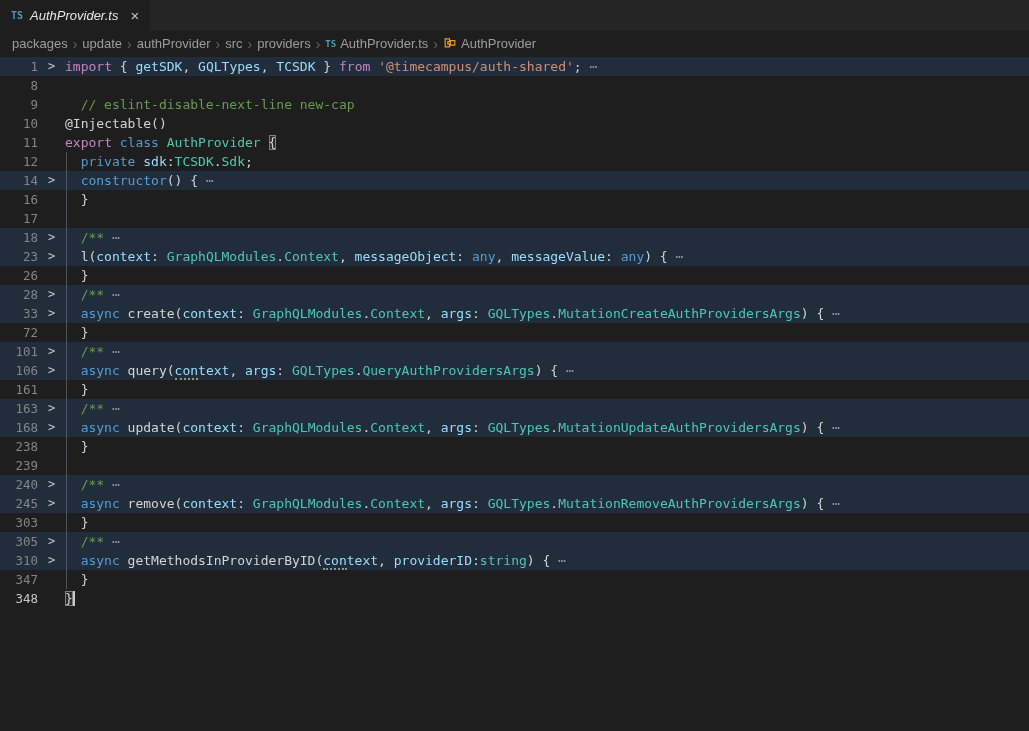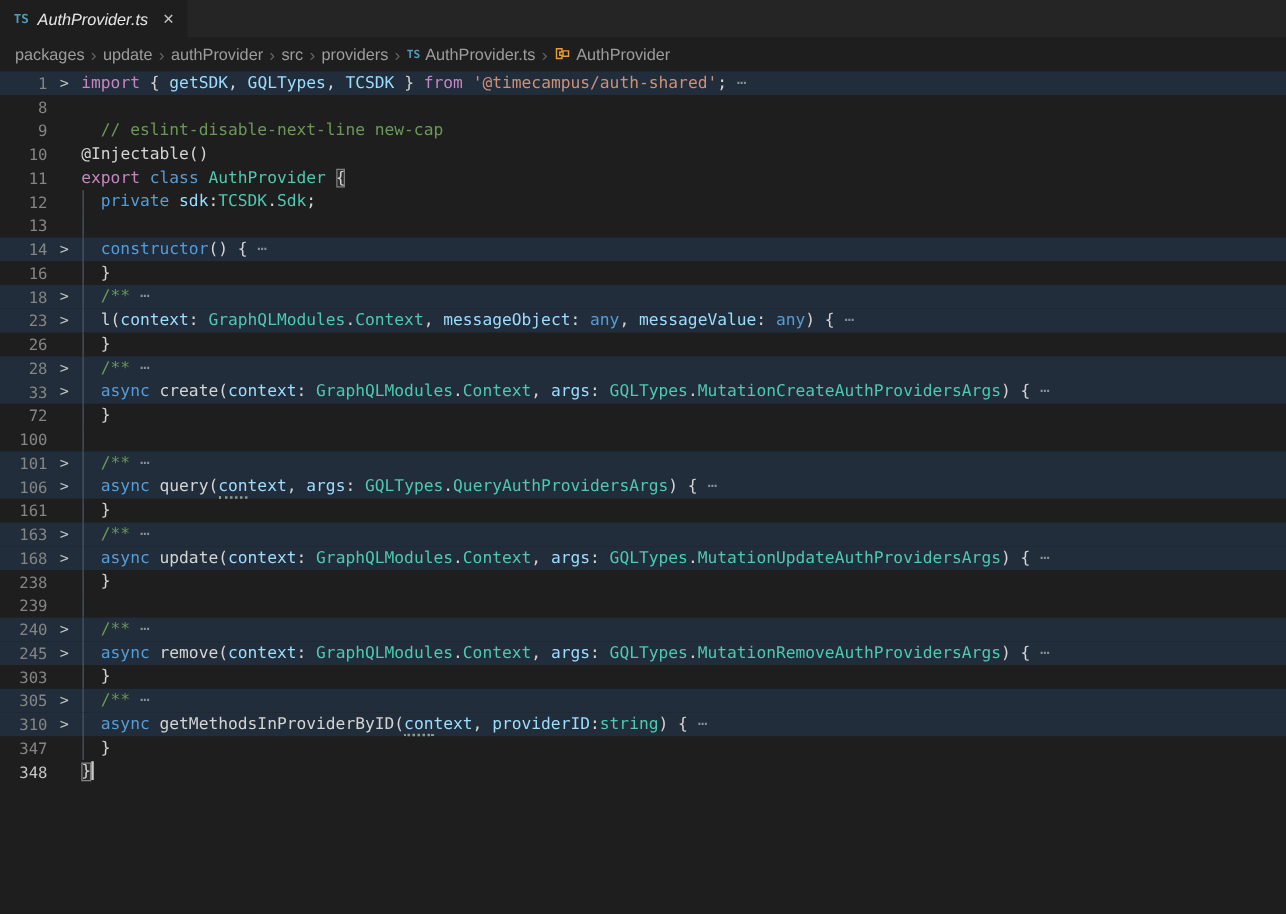--- a/index.html
+++ b/index.html
@@ -95,30 +95,29 @@
     </span>
   </div>
 
 <div class="editor">
     <div class="row hl"><div class="lnum">1</div><div class="fold">&gt;</div><div class="code" style="padding-left: 0px;"><span class="tok" style="color: rgb(197, 134, 192);">import</span><span class="tok" style="color: rgb(212, 212, 212);"> { </span><span class="tok" style="color: rgb(156, 220, 254);">getSDK</span><span class="tok" style="color: rgb(212, 212, 212);">, </span><span class="tok" style="color: rgb(156, 220, 254);">GQLTypes</span><span class="tok" style="color: rgb(212, 212, 212);">, </span><span class="tok" style="color: rgb(156, 220, 254);">TCSDK</span><span class="tok" style="color: rgb(212, 212, 212);"> } </span><span class="tok" style="color: rgb(197, 134, 192);">from</span><span class="tok" style="color: rgb(212, 212, 212);"> </span><span class="tok" style="color: rgb(206, 145, 120);">'@timecampus/auth-shared'</span><span class="tok" style="color: rgb(212, 212, 212);">;</span><span class="tok" style="color: rgb(138, 145, 153);"> ⋯</span></div></div>
     <div class="row"><div class="lnum">8</div><div class="fold"></div><div class="code" style="padding-left: 0px;"></div></div>
     <div class="row"><div class="lnum">9</div><div class="fold"></div><div class="code" style="padding-left: 15.652px;"><span class="tok" style="color: rgb(106, 153, 85);">// eslint-disable-next-line new-cap</span></div></div>
     <div class="row"><div class="lnum">10</div><div class="fold"></div><div class="code" style="padding-left: 0px;"><span class="tok" style="color: rgb(212, 212, 212);">@Injectable()</span></div></div>
     <div class="row"><div class="lnum">11</div><div class="fold"></div><div class="code" style="padding-left: 0px;"><span class="tok" style="color: rgb(197, 134, 192);">export</span><span class="tok" style="color: rgb(212, 212, 212);"> </span><span class="tok" style="color: rgb(86, 156, 214);">class</span><span class="tok" style="color: rgb(212, 212, 212);"> </span><span class="tok" style="color: rgb(78, 201, 176);">AuthProvider</span><span class="tok" style="color: rgb(212, 212, 212);"> </span><span class="tok box" style="color: rgb(212, 212, 212);">{</span></div></div>
     <div class="row g"><div class="lnum">12</div><div class="fold"></div><div class="code" style="padding-left: 15.652px;"><span class="tok" style="color: rgb(86, 156, 214);">private</span><span class="tok" style="color: rgb(212, 212, 212);"> </span><span class="tok" style="color: rgb(156, 220, 254);">sdk</span><span class="tok" style="color: rgb(212, 212, 212);">:</span><span class="tok" style="color: rgb(78, 201, 176);">TCSDK</span><span class="tok" style="color: rgb(212, 212, 212);">.</span><span class="tok" style="color: rgb(78, 201, 176);">Sdk</span><span class="tok" style="color: rgb(212, 212, 212);">;</span></div></div>
-    <div class="row g"><div class="lnum">13</div><div class="fold"></div><div class="code" style="padding-left: 0px;"></div></div>
     <div class="row hl g"><div class="lnum">14</div><div class="fold">&gt;</div><div class="code" style="padding-left: 15.652px;"><span class="tok" style="color: rgb(86, 156, 214);">constructor</span><span class="tok" style="color: rgb(212, 212, 212);">() {</span><span class="tok" style="color: rgb(138, 145, 153);"> ⋯</span></div></div>
     <div class="row g"><div class="lnum">16</div><div class="fold"></div><div class="code" style="padding-left: 15.652px;"><span class="tok" style="color: rgb(212, 212, 212);">}</span></div></div>
+    <div class="row g"><div class="lnum">17</div><div class="fold"></div><div class="code" style="padding-left: 0px;"></div></div>
     <div class="row hl g"><div class="lnum">18</div><div class="fold">&gt;</div><div class="code" style="padding-left: 15.652px;"><span class="tok" style="color: rgb(106, 153, 85);">/**</span><span class="tok" style="color: rgb(138, 145, 153);"> ⋯</span></div></div>
     <div class="row hl g"><div class="lnum">23</div><div class="fold">&gt;</div><div class="code" style="padding-left: 15.652px;"><span class="tok" style="color: rgb(212, 212, 212);">l(</span><span class="tok" style="color: rgb(156, 220, 254);">context</span><span class="tok" style="color: rgb(212, 212, 212);">: </span><span class="tok" style="color: rgb(78, 201, 176);">GraphQLModules</span><span class="tok" style="color: rgb(212, 212, 212);">.</span><span class="tok" style="color: rgb(78, 201, 176);">Context</span><span class="tok" style="color: rgb(212, 212, 212);">, </span><span class="tok" style="color: rgb(156, 220, 254);">messageObject</span><span class="tok" style="color: rgb(212, 212, 212);">: </span><span class="tok" style="color: rgb(86, 156, 214);">any</span><span class="tok" style="color: rgb(212, 212, 212);">, </span><span class="tok" style="color: rgb(156, 220, 254);">messageValue</span><span class="tok" style="color: rgb(212, 212, 212);">: </span><span class="tok" style="color: rgb(86, 156, 214);">any</span><span class="tok" style="color: rgb(212, 212, 212);">) {</span><span class="tok" style="color: rgb(138, 145, 153);"> ⋯</span></div></div>
     <div class="row g"><div class="lnum">26</div><div class="fold"></div><div class="code" style="padding-left: 15.652px;"><span class="tok" style="color: rgb(212, 212, 212);">}</span></div></div>
     <div class="row hl g"><div class="lnum">28</div><div class="fold">&gt;</div><div class="code" style="padding-left: 15.652px;"><span class="tok" style="color: rgb(106, 153, 85);">/**</span><span class="tok" style="color: rgb(138, 145, 153);"> ⋯</span></div></div>
     <div class="row hl g"><div class="lnum">33</div><div class="fold">&gt;</div><div class="code" style="padding-left: 15.652px;"><span class="tok" style="color: rgb(86, 156, 214);">async</span><span class="tok" style="color: rgb(212, 212, 212);"> create(</span><span class="tok" style="color: rgb(156, 220, 254);">context</span><span class="tok" style="color: rgb(212, 212, 212);">: </span><span class="tok" style="color: rgb(78, 201, 176);">GraphQLModules</span><span class="tok" style="color: rgb(212, 212, 212);">.</span><span class="tok" style="color: rgb(78, 201, 176);">Context</span><span class="tok" style="color: rgb(212, 212, 212);">, </span><span class="tok" style="color: rgb(156, 220, 254);">args</span><span class="tok" style="color: rgb(212, 212, 212);">: </span><span class="tok" style="color: rgb(78, 201, 176);">GQLTypes</span><span class="tok" style="color: rgb(212, 212, 212);">.</span><span class="tok" style="color: rgb(78, 201, 176);">MutationCreateAuthProvidersArgs</span><span class="tok" style="color: rgb(212, 212, 212);">) {</span><span class="tok" style="color: rgb(138, 145, 153);"> ⋯</span></div></div>
     <div class="row g"><div class="lnum">72</div><div class="fold"></div><div class="code" style="padding-left: 15.652px;"><span class="tok" style="color: rgb(212, 212, 212);">}</span></div></div>
-    <div class="row g"><div class="lnum">100</div><div class="fold"></div><div class="code" style="padding-left: 0px;"></div></div>
     <div class="row hl g"><div class="lnum">101</div><div class="fold">&gt;</div><div class="code" style="padding-left: 15.652px;"><span class="tok" style="color: rgb(106, 153, 85);">/**</span><span class="tok" style="color: rgb(138, 145, 153);"> ⋯</span></div></div>
     <div class="row hl g"><div class="lnum">106</div><div class="fold">&gt;</div><div class="code" style="padding-left: 15.652px;"><span class="tok" style="color: rgb(86, 156, 214);">async</span><span class="tok" style="color: rgb(212, 212, 212);"> query(</span><span class="tok u" style="color: rgb(156, 220, 254);">con</span><span class="tok" style="color: rgb(156, 220, 254);">text</span><span class="tok" style="color: rgb(212, 212, 212);">, </span><span class="tok" style="color: rgb(156, 220, 254);">args</span><span class="tok" style="color: rgb(212, 212, 212);">: </span><span class="tok" style="color: rgb(78, 201, 176);">GQLTypes</span><span class="tok" style="color: rgb(212, 212, 212);">.</span><span class="tok" style="color: rgb(78, 201, 176);">QueryAuthProvidersArgs</span><span class="tok" style="color: rgb(212, 212, 212);">) {</span><span class="tok" style="color: rgb(138, 145, 153);"> ⋯</span></div></div>
     <div class="row g"><div class="lnum">161</div><div class="fold"></div><div class="code" style="padding-left: 15.652px;"><span class="tok" style="color: rgb(212, 212, 212);">}</span></div></div>
     <div class="row hl g"><div class="lnum">163</div><div class="fold">&gt;</div><div class="code" style="padding-left: 15.652px;"><span class="tok" style="color: rgb(106, 153, 85);">/**</span><span class="tok" style="color: rgb(138, 145, 153);"> ⋯</span></div></div>
     <div class="row hl g"><div class="lnum">168</div><div class="fold">&gt;</div><div class="code" style="padding-left: 15.652px;"><span class="tok" style="color: rgb(86, 156, 214);">async</span><span class="tok" style="color: rgb(212, 212, 212);"> update(</span><span class="tok" style="color: rgb(156, 220, 254);">context</span><span class="tok" style="color: rgb(212, 212, 212);">: </span><span class="tok" style="color: rgb(78, 201, 176);">GraphQLModules</span><span class="tok" style="color: rgb(212, 212, 212);">.</span><span class="tok" style="color: rgb(78, 201, 176);">Context</span><span class="tok" style="color: rgb(212, 212, 212);">, </span><span class="tok" style="color: rgb(156, 220, 254);">args</span><span class="tok" style="color: rgb(212, 212, 212);">: </span><span class="tok" style="color: rgb(78, 201, 176);">GQLTypes</span><span class="tok" style="color: rgb(212, 212, 212);">.</span><span class="tok" style="color: rgb(78, 201, 176);">MutationUpdateAuthProvidersArgs</span><span class="tok" style="color: rgb(212, 212, 212);">) {</span><span class="tok" style="color: rgb(138, 145, 153);"> ⋯</span></div></div>
     <div class="row g"><div class="lnum">238</div><div class="fold"></div><div class="code" style="padding-left: 15.652px;"><span class="tok" style="color: rgb(212, 212, 212);">}</span></div></div>
     <div class="row g"><div class="lnum">239</div><div class="fold"></div><div class="code" style="padding-left: 0px;"></div></div>
     <div class="row hl g"><div class="lnum">240</div><div class="fold">&gt;</div><div class="code" style="padding-left: 15.652px;"><span class="tok" style="color: rgb(106, 153, 85);">/**</span><span class="tok" style="color: rgb(138, 145, 153);"> ⋯</span></div></div>
     <div class="row hl g"><div class="lnum">245</div><div class="fold">&gt;</div><div class="code" style="padding-left: 15.652px;"><span class="tok" style="color: rgb(86, 156, 214);">async</span><span class="tok" style="color: rgb(212, 212, 212);"> remove(</span><span class="tok" style="color: rgb(156, 220, 254);">context</span><span class="tok" style="color: rgb(212, 212, 212);">: </span><span class="tok" style="color: rgb(78, 201, 176);">GraphQLModules</span><span class="tok" style="color: rgb(212, 212, 212);">.</span><span class="tok" style="color: rgb(78, 201, 176);">Context</span><span class="tok" style="color: rgb(212, 212, 212);">, </span><span class="tok" style="color: rgb(156, 220, 254);">args</span><span class="tok" style="color: rgb(212, 212, 212);">: </span><span class="tok" style="color: rgb(78, 201, 176);">GQLTypes</span><span class="tok" style="color: rgb(212, 212, 212);">.</span><span class="tok" style="color: rgb(78, 201, 176);">MutationRemoveAuthProvidersArgs</span><span class="tok" style="color: rgb(212, 212, 212);">) {</span><span class="tok" style="color: rgb(138, 145, 153);"> ⋯</span></div></div>
     <div class="row g"><div class="lnum">303</div><div class="fold"></div><div class="code" style="padding-left: 15.652px;"><span class="tok" style="color: rgb(212, 212, 212);">}</span></div></div>

